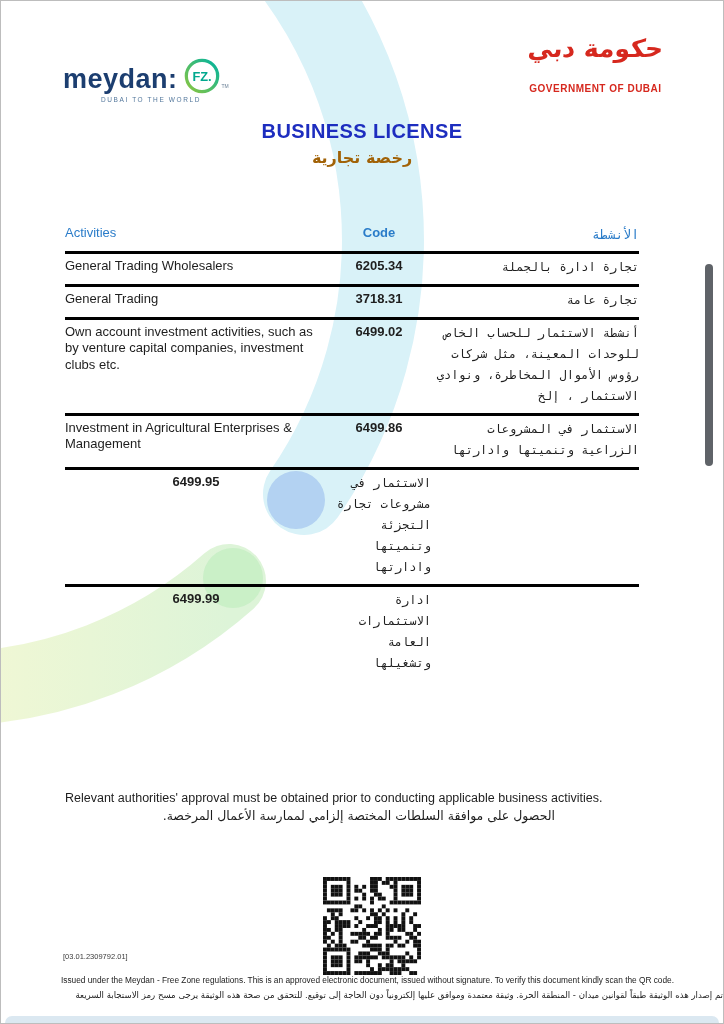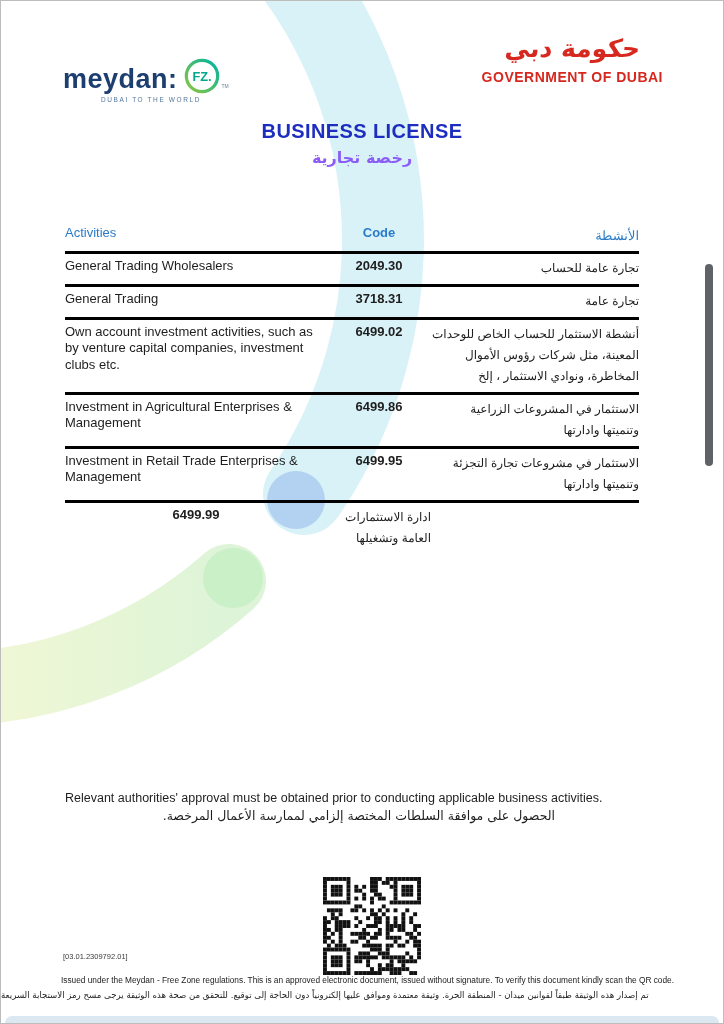--- a/index.html
+++ b/index.html
@@ -15,53 +15,53 @@
   .meydan-logo { left:62px; top:40px; }
   .meydan-row { display:flex; align-items:flex-end;margin-top:16px; }
   .meydan-word { font-size:27px; font-weight:bold; color:#1c3e70; letter-spacing:0.5px; }
   .fz-badge { width:38px; height:38px; margin-left:5px; }
   .tm { font-size:5px; color:#6a8097; margin-left:1px; align-self:flex-end; padding-bottom:6px; }
   .meydan-tagline { font-size:6.5px; color:#53779c; letter-spacing:1.6px; margin:1px 0 0 38px; }
 
   .gov-logo { right:60px; top:34px; text-align:center; color:#d6281e; }
   .gov-ar { font-size:25px; font-weight:bold; font-family:"DejaVu Sans", sans-serif;
             transform:skewX(-6deg); line-height:1.1; }
-  .gov-en { font-size:14px; font-weight:bold; letter-spacing:0.5px; margin-top:6px; }
+  .gov-en { font-size:10px; font-weight:bold; letter-spacing:0.5px; margin-top:20px; }
 
   
   .title-en { left:0; right:0; top:119px; text-align:center; font-size:20px; font-weight:bold;
               color:#1d2dbf; letter-spacing:0.4px; }
   .title-ar { left:0; right:0; top:147px; text-align:center; font-size:16px; font-weight:bold;
-              color:#8b5cf6; direction:rtl; font-family:"DejaVu Sans", sans-serif; }
+              color:#a16207; direction:rtl; font-family:"DejaVu Sans", sans-serif; }
 
   
   .activities-table { left:64px; top:220px; width:574px; }
   .t-row { display:grid; grid-template-columns:262px 104px 1fr; align-items:start; }
   .t-head .cell { color:#2a7cc9; font-size:13px; padding-bottom:3px; }
   .body-row { border-top:3px solid #000000; }
   .body-row:first-of-type { border-top:none; }
   .cell { padding:4px 0 5px 0; }
   .c-act  { font-size:13px; line-height:1.28; padding-right:10px; }
   .c-code { font-size:13px; text-align:center;font-weight:bold; }
   .c-ar   { font-size:12px; text-align:right; direction:rtl; line-height:1.75;
-            font-family:Liberation Sans, sans-serif; }
+            font-family:Liberation Mono, monospace; }
 
   
   .note-en { left:64px; top:790px; font-size:12.5px; }
   .note-ar { right:168px; top:807px; font-size:12.5px; direction:rtl;
              font-family:"DejaVu Sans", sans-serif; }
 
   
   .qr { left:322px; top:876px; width:98px; height:98px; background:#fff; }
   .qr svg { width:98px; height:98px; display:block; }
 
   
   .ref { left:62px; top:951px; font-size:7.5px; color:#3a3a3a; }
   .foot-en { left:0; right:0; top:974px; text-align:center; font-size:8.3px; color:#222;padding-left:11px; }
-  .foot-ar { left:0; right:0; top:989px; text-align:left; font-size:8.6px; color:#222;
+  .foot-ar { left:0; right:0; top:989px; text-align:right; font-size:8.6px; color:#222;
              direction:rtl; font-family:"DejaVu Sans", sans-serif; }
 
   .bottom-strip { left:4px; right:4px; top:1015px; height:9px; background:#dbe8f1;
                   border-radius:7px 7px 0 0; }
   .scroll-thumb { left:704px; top:263px; width:8px; height:202px; background:#5f6368;
                   border-radius:4px; }
 </style>
 </head>
 <body>
 
@@ -108,40 +108,39 @@
 
   <div class="layer activities-table">
     <div class="t-row t-head">
       <div class="cell">Activities</div>
       <div class="cell c-code">Code</div>
       <div class="cell c-ar">الأنشطة</div>
     </div>
 
     <div class="t-row body-row">
       <div class="cell c-act">General Trading Wholesalers</div>
-      <div class="cell c-code">2049.30</div>
-      <div class="cell c-ar">تجارة عامة للحساب</div>
+      <div class="cell c-code">6205.34</div>
+      <div class="cell c-ar">تجارة ادارة بالجملة</div>
     </div>
     <div class="t-row body-row">
       <div class="cell c-act">General Trading</div>
       <div class="cell c-code">3718.31</div>
       <div class="cell c-ar">تجارة عامة</div>
     </div>
     <div class="t-row body-row">
       <div class="cell c-act">Own account investment activities, such as by venture capital companies, investment clubs etc.</div>
       <div class="cell c-code">6499.02</div>
       <div class="cell c-ar">أنشطة الاستثمار للحساب الخاص للوحدات المعينة، مثل شركات رؤوس الأموال المخاطرة، ونوادي الاستثمار ، إلخ</div>
     </div>
     <div class="t-row body-row">
       <div class="cell c-act">Investment in Agricultural Enterprises &amp; Management</div>
       <div class="cell c-code">6499.86</div>
       <div class="cell c-ar">الاستثمار في المشروعات الزراعية وتنميتها وادارتها</div>
     </div>
     <div class="t-row body-row">
-      <div class="cell c-act">Investment in Retail Trade Enterprises &amp; Management</div>
       <div class="cell c-code">6499.95</div>
       <div class="cell c-ar">الاستثمار في مشروعات تجارة التجزئة وتنميتها وادارتها</div>
     </div>
     <div class="t-row body-row">
       <div class="cell c-code">6499.99</div>
       <div class="cell c-ar">ادارة الاستثمارات العامة وتشغيلها</div>
     </div>
   </div>
 
   <div class="layer note-en">Relevant authorities' approval must be obtained prior to conducting applicable business activities.</div>

